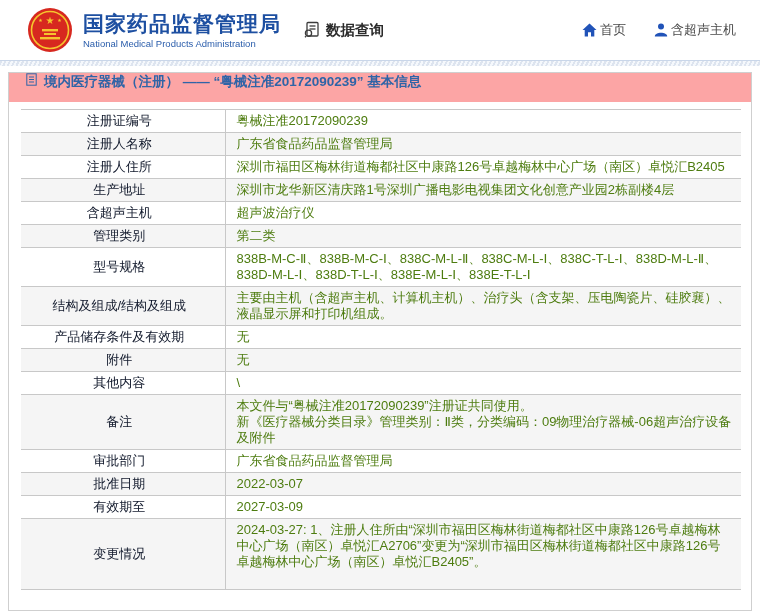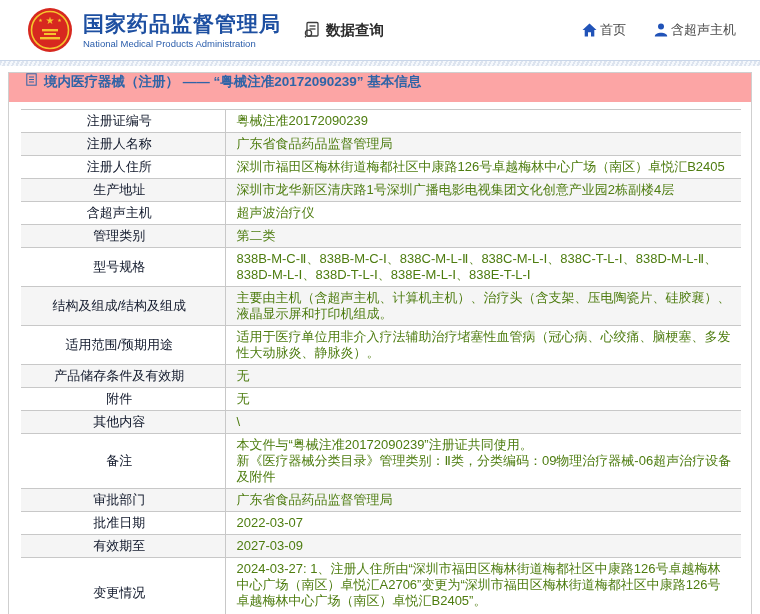--- a/index.html
+++ b/index.html
@@ -127,24 +127,20 @@
       </tr>
       <tr>
         <td class="lbl">型号规格</td>
         <td class="val">838B-M-C-Ⅱ、838B-M-C-Ⅰ、838C-M-L-Ⅱ、838C-M-L-Ⅰ、838C-T-L-Ⅰ、838D-M-L-Ⅱ、838D-M-L-Ⅰ、838D-T-L-Ⅰ、838E-M-L-Ⅰ、838E-T-L-Ⅰ</td>
       </tr>
       <tr>
         <td class="lbl">结构及组成/结构及组成</td>
         <td class="val">主要由主机（含超声主机、计算机主机）、治疗头（含支架、压电陶瓷片、硅胶襄）、液晶显示屏和打印机组成。</td>
       </tr>
       <tr>
-        <td class="lbl">适用范围/预期用途</td>
-        <td class="val">适用于医疗单位用非介入疗法辅助治疗堵塞性血管病（冠心病、心绞痛、脑梗塞、多发性大动脉炎、静脉炎）。</td>
-      </tr>
-      <tr>
         <td class="lbl">产品储存条件及有效期</td>
         <td class="val">无</td>
       </tr>
       <tr>
         <td class="lbl">附件</td>
         <td class="val">无</td>
       </tr>
       <tr>
         <td class="lbl">其他内容</td>
         <td class="val">\</td>

